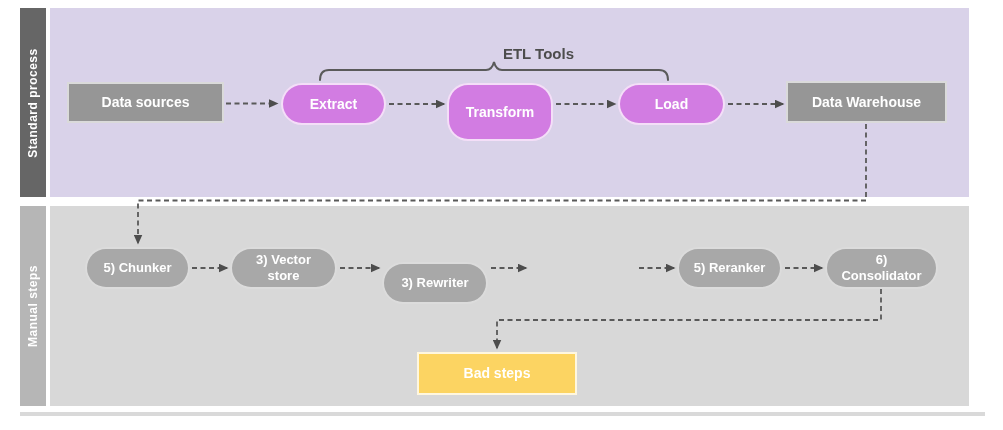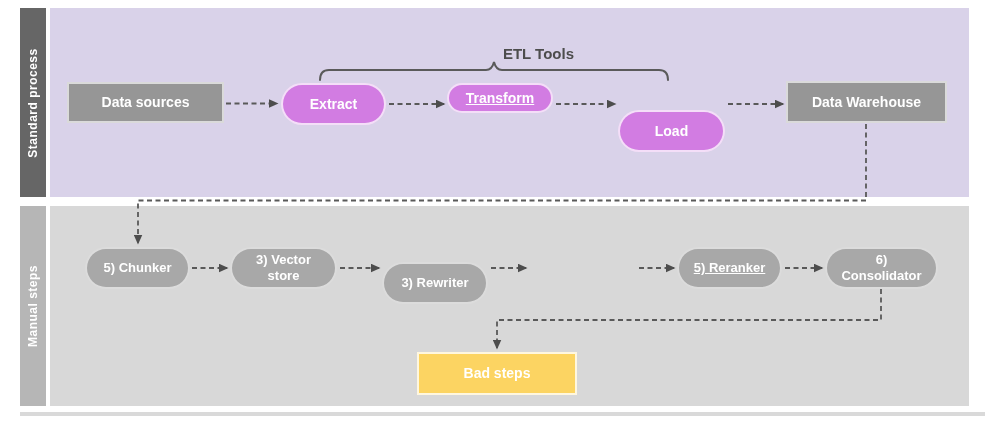--- a/index.html
+++ b/index.html
@@ -70,25 +70,25 @@
       <path class="dash" d="M785,268 L822,268" marker-end="url(#arrow)"></path>
       <path class="dash" d="M881,289 L881,320 L497,320 L497,348" marker-end="url(#arrow)"></path>
     </g>
     <path class="brace" d="M320,80 Q320,70 329,70 L486,70 Q492,70 494,62 Q496,70 502,70 L659,70 Q668,70 668,80"></path>
   </svg>
 
   <div class="etl-label">ETL Tools</div>
 
   <div class="node purple-pill" style="left:281px;top:83px;width:105px;height:42px;">Extract</div>
   <div class="node rect gray-rect" style="left:67px;top:82px;width:157px;height:41px;">Data sources</div>
-  <div class="node purple-pill" style="left:447px;top:83px;width:106px;height:30px;text-decoration:underline;">Transform</div>
-  <div class="node purple-pill" style="left:618px;top:83px;width:107px;height:42px;margin-top:27px;">Load</div>
+  <div class="node purple-pill" style="left:447px;top:83px;width:106px;height:58px;">Transform</div>
+  <div class="node purple-pill" style="left:618px;top:83px;width:107px;height:42px;">Load</div>
   <div class="node rect gray-rect" style="left:786px;top:81px;width:161px;height:42px;">Data Warehouse</div>
 
   <div class="node gray-pill" style="left:85px;top:247px;width:105px;height:42px;">5) Chunker</div>
   <div class="node gray-pill" style="left:230px;top:247px;width:107px;height:42px;">3) Vector store</div>
   <div class="node gray-pill" style="left:382px;top:262px;width:106px;height:42px;">3) Rewriter</div>
-  <div class="node gray-pill" style="left:677px;top:247px;width:105px;height:42px;text-decoration:underline;">5) Reranker</div>
+  <div class="node gray-pill" style="left:677px;top:247px;width:105px;height:42px;">5) Reranker</div>
   <div class="node gray-pill" style="left:825px;top:247px;width:113px;height:42px;">6) Consolidator</div>
 
   <div class="node yellow-rect" style="left:417px;top:352px;width:160px;height:43px;">Bad steps</div>
 
 </div>
 
 </body></html>

